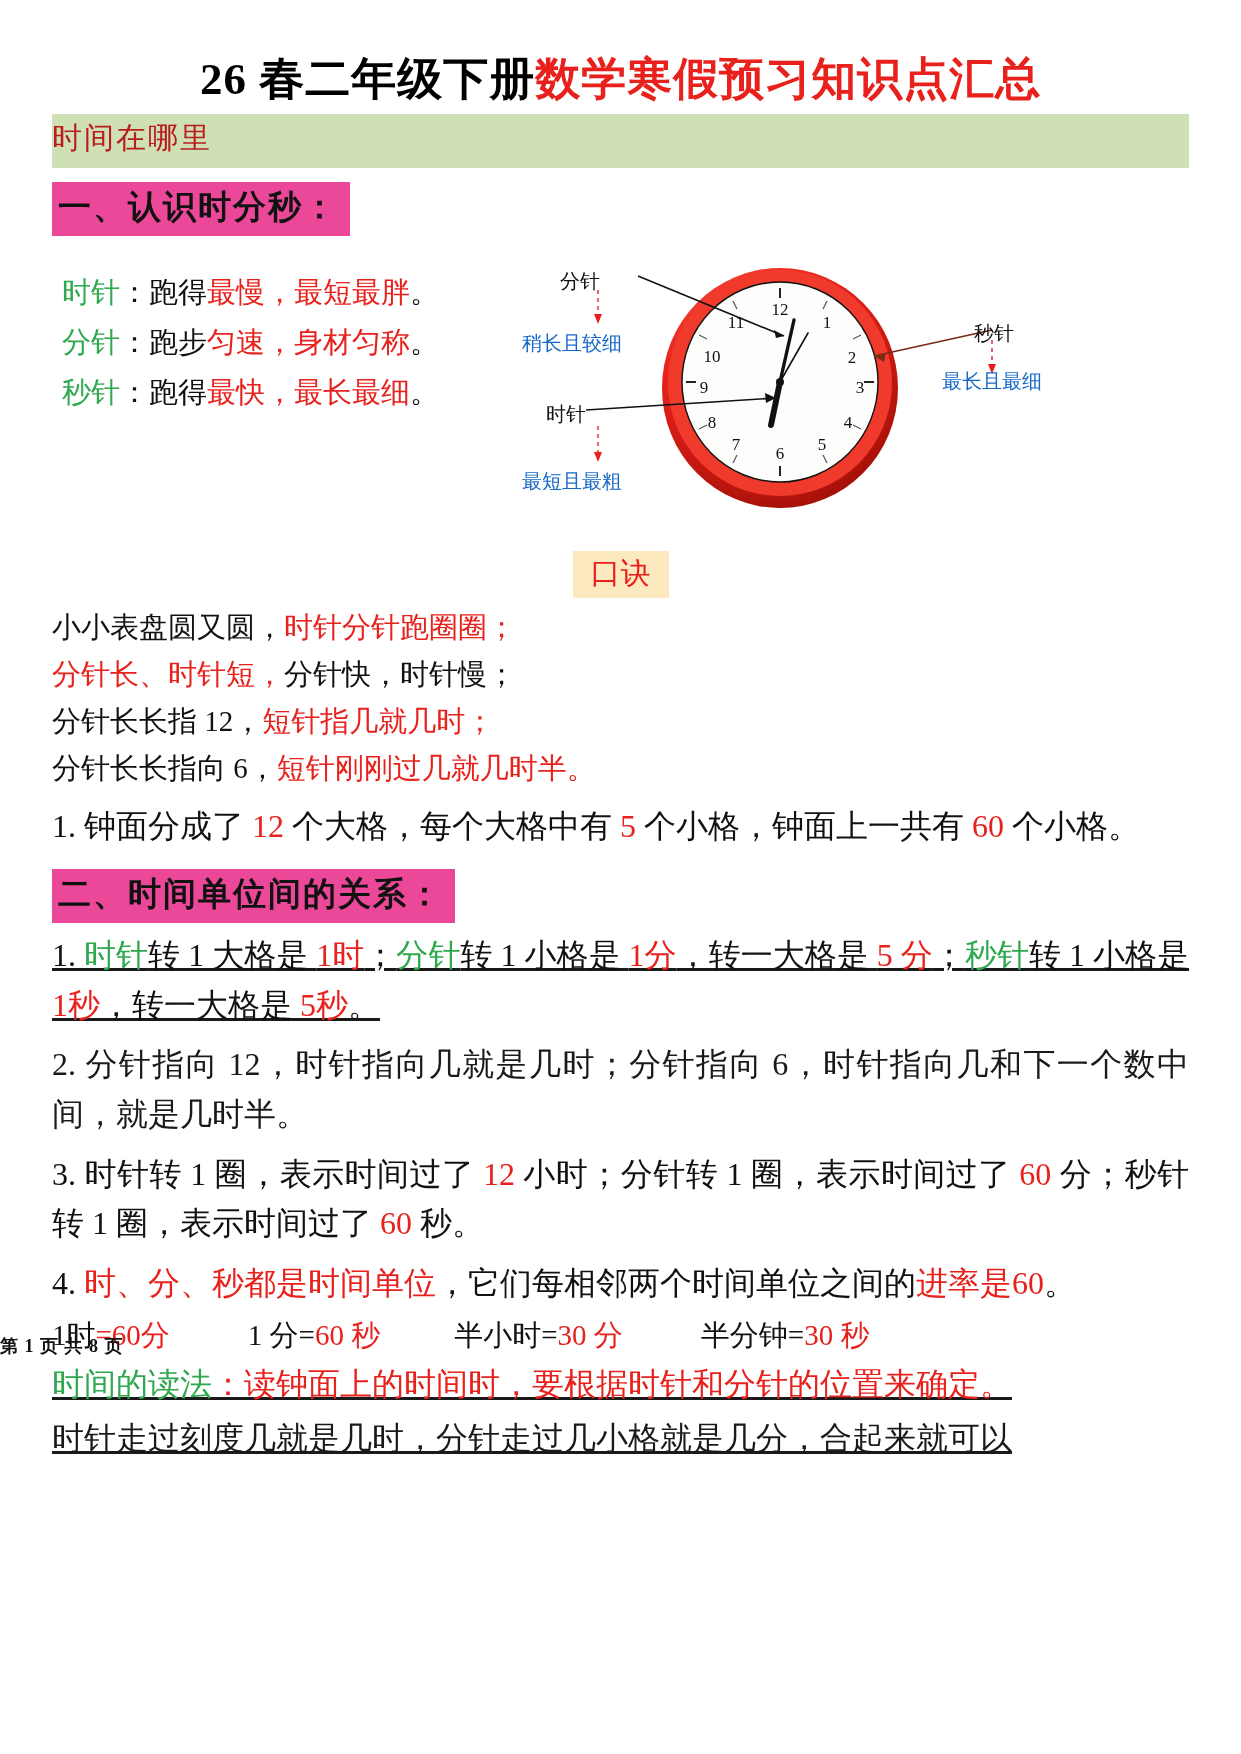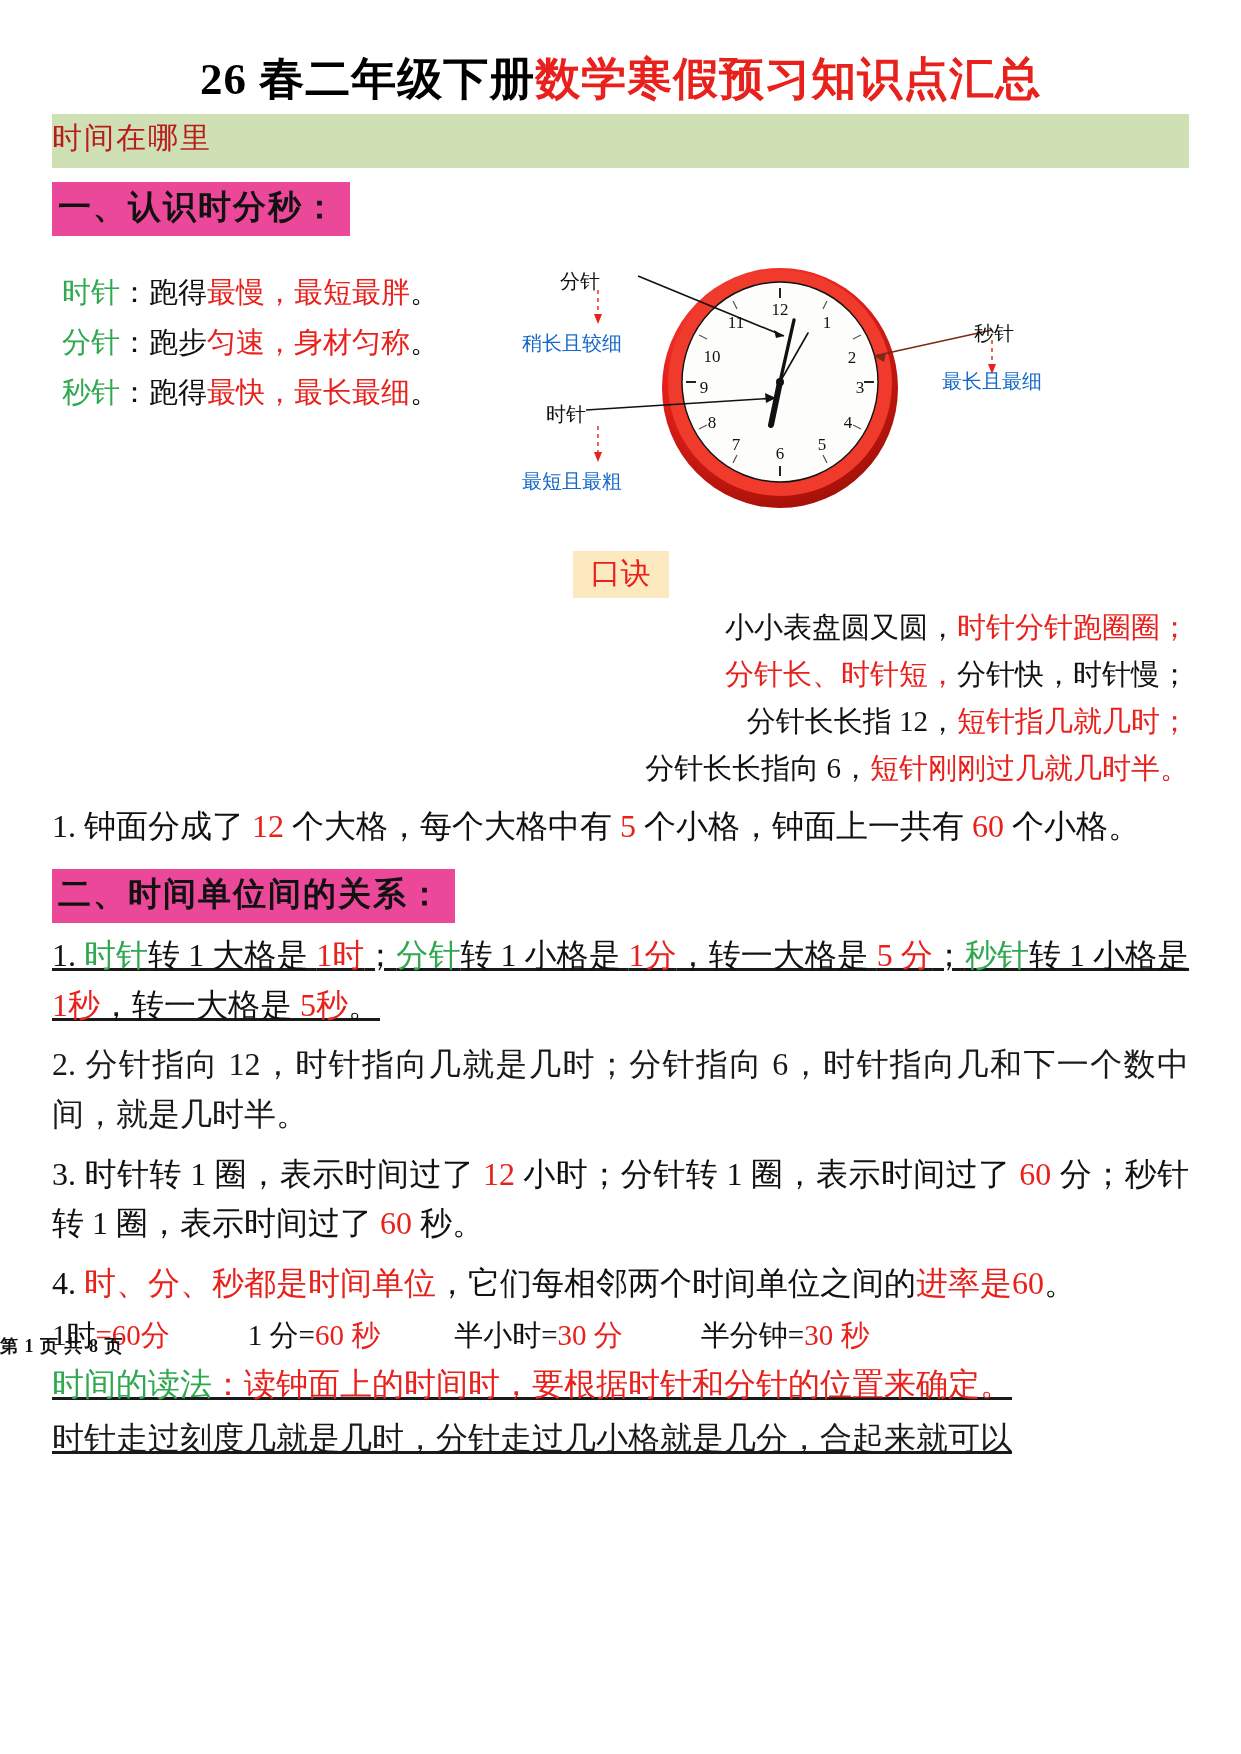--- a/index.html
+++ b/index.html
@@ -96,21 +96,21 @@
     margin: 18px auto 6px auto;
     width: 96px;
     text-align: center;
     background: #fde9c0;
     color: #e8211c;
     font-size: 30px;
     font-weight: normal;
     padding: 2px 0 4px 0;
   }
   .verse {
-    text-align: right;
+    text-align: left;
     font-size: 29px;
     line-height: 1.62;
   }
   .verse .r { color: #e8211c; }
 
   
   p.body {
     font-size: 32px;
     line-height: 1.55;
     margin: 10px 0 4px 0;

